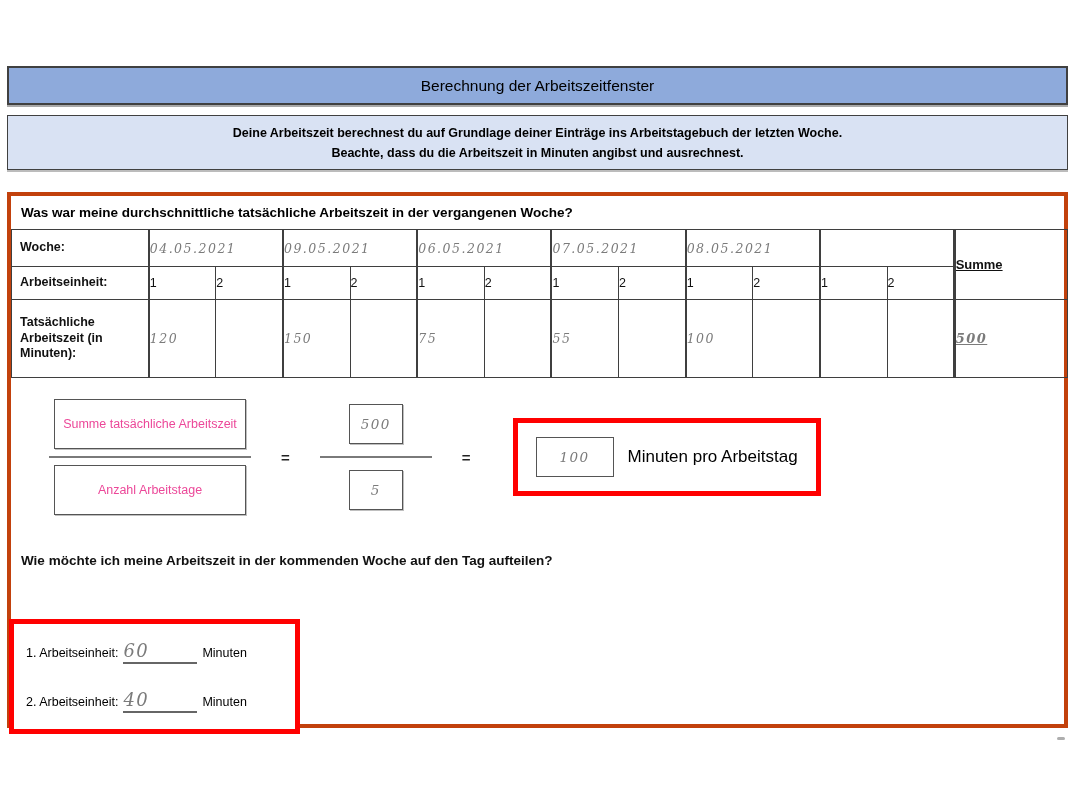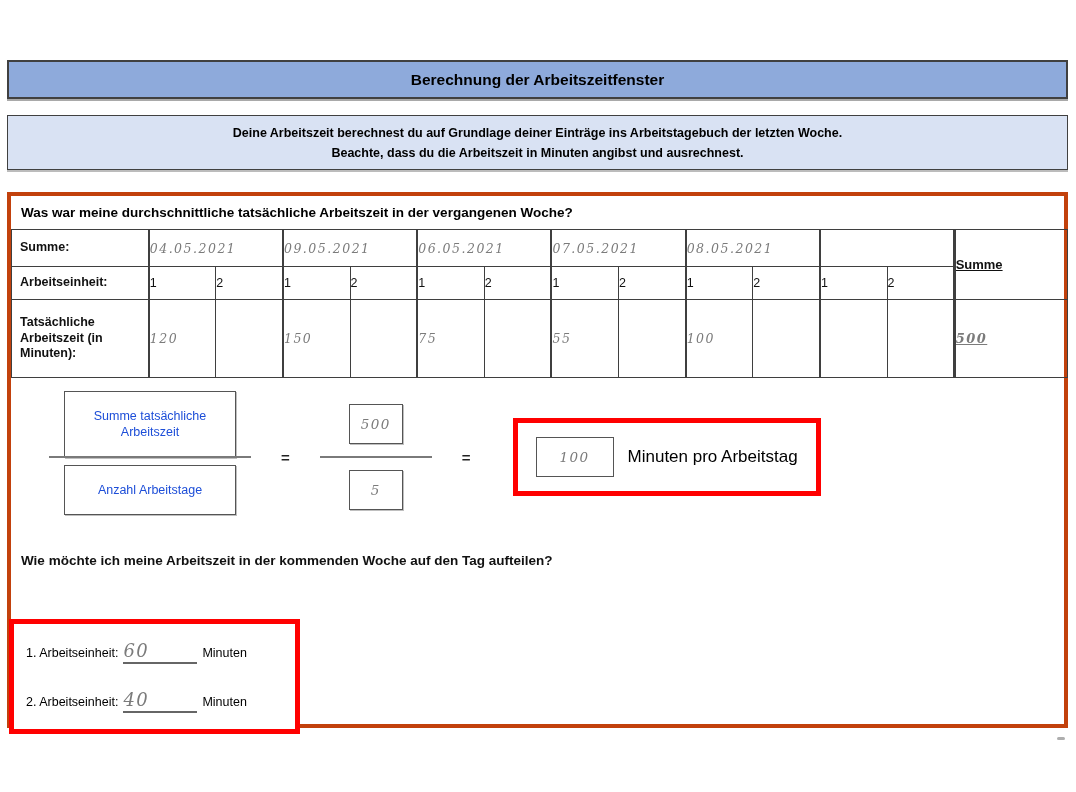--- a/index.html
+++ b/index.html
@@ -8,26 +8,26 @@
     width: 1076px; height: 792px;
     font-family: "Liberation Sans", sans-serif;
     color: #111;
     position: relative;
     overflow: hidden;
   }
   .page { position: absolute; inset: 0; }
 
   
   .title-bar {
-    position: absolute; left: 7px; top: 60px; width: 1061px; height: 39px;
+    position: absolute; left: 7px; top: 66px; width: 1061px; height: 39px;
     background: #8EAADB;
     border: 2px solid #404040;
     box-shadow: 0 2px 0 rgba(64,64,64,0.45);
     display: flex; align-items: center; justify-content: center;
-    font-weight: bold; font-size: 15.5px; color: #000;
+    font-weight: normal; font-size: 15.5px; color: #000;
   }
 
   
   .intro-box {
     position: absolute; left: 7px; top: 115px; width: 1061px; height: 55px;
     background: #D9E2F3;
     border: 1.5px solid #404040;
     box-shadow: 0 2px 0 rgba(64,64,64,0.35);
     display: flex; flex-direction: column; align-items: center; justify-content: center;
     font-weight: bold; font-size: 12.5px; line-height: 1.6; color: #000;
@@ -82,23 +82,23 @@
     display: flex; align-items: center;
     padding-left: 38px;
   }
   .frac { display: flex; flex-direction: column; align-items: center; }
   .frac-half { height: 63px; display: flex; align-items: center; justify-content: center; width: 100%; }
   .frac-bar { height: 2.5px; background: #7a7a7a; width: 100%; }
   .frac-left { width: 202px; }
   .frac-mid  { width: 112px; }
   .label-box {
     border: 1.5px solid #555; background: #fff;
-    width: 172px; min-height: 40px;
-    display: flex; align-items: center; justify-content: center;
-    text-align: center; font-size: 12.5px; line-height: 1.3; color: #1d4ed8;
+    width: 192px; min-height: 40px;
+    display: flex; align-items: center; justify-content: center;
+    text-align: center; font-size: 12.5px; line-height: 1.3; color: #ec4899;
     box-shadow: 1px 1px 0 rgba(0,0,0,0.25);
     padding: 16px 4px;
   }
   .value-box {
     border: 1.5px solid #555; background: #fff;
     width: 54px; height: 40px;
     display: flex; align-items: center; justify-content: center;
     font-size: 13.5px;
     box-shadow: 1px 1px 0 rgba(0,0,0,0.25);
   }
@@ -165,21 +165,21 @@
     </div>
 
     <table class="week-table">
       <colgroup>
         <col style="width:137px">
         <col span="12" style="width:67px">
         <col style="width:113px">
       </colgroup>
       <tbody>
           <tr class="r-date">
-        <td class="lbl">Summe:</td>
+        <td class="lbl">Woche:</td>
         <td colspan="2" class="pair hand hand-date">04.05.2021</td>
         <td colspan="2" class="pair hand hand-date">09.05.2021</td>
         <td colspan="2" class="pair hand hand-date">06.05.2021</td>
         <td colspan="2" class="pair hand hand-date">07.05.2021</td>
         <td colspan="2" class="pair hand hand-date">08.05.2021</td>
         <td colspan="2" class="pair hand hand-date"></td>
         <td rowspan="2" class="sumcol">Summe</td>
       </tr>
       <tr class="r-unit">
         <td class="lbl">Arbeitseinheit:</td>

